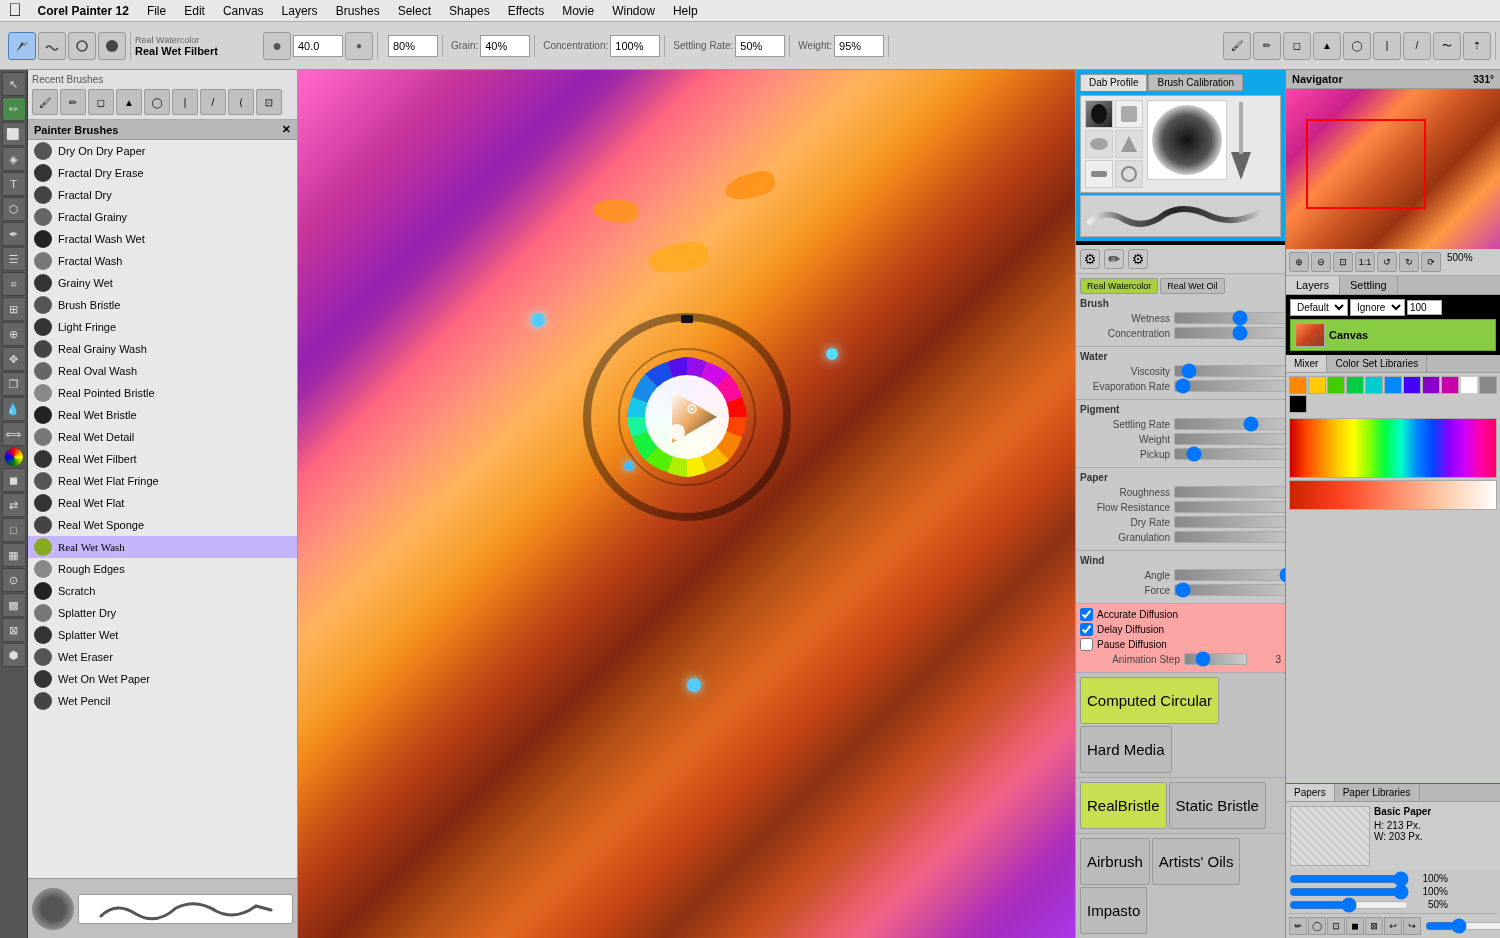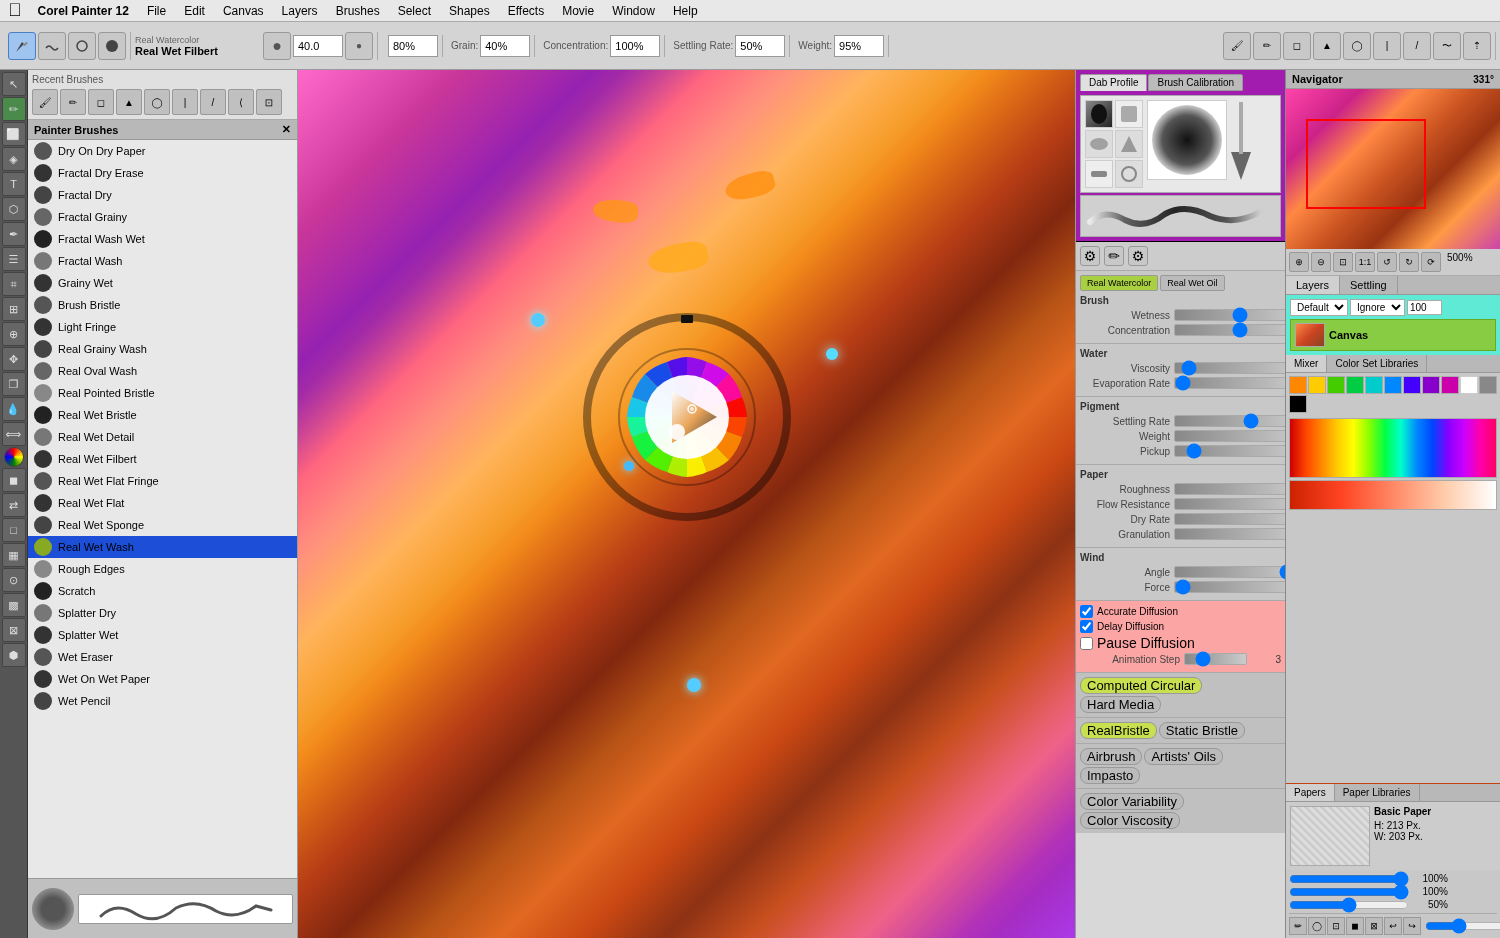--- a/index.html
+++ b/index.html
@@ -172,21 +172,21 @@
       background: #e8e8e8;
     }
     .brush-item {
       display: flex;
       align-items: center;
       padding: 2px 6px;
       cursor: pointer;
       min-height: 22px;
       gap: 6px;
     }
-    .brush-item.selected { background: #1d4ed8; }
+    .brush-item.selected { background: #c4b5fd; font-family: Liberation Serif, serif; }
     .brush-icon {
       width: 18px;
       height: 18px;
       background: #888;
       border-radius: 50%;
       flex-shrink: 0;
       display: flex;
       align-items: center;
       justify-content: center;
     }
@@ -275,22 +275,22 @@
       width: 210px;
       background: #d0d0d0;
       border-left: 1px solid #999;
       display: flex;
       flex-direction: column;
       overflow: hidden;
     }
 
     
     #dab-profile {
-      background: #a21caf;
-      border-bottom: 1px solid #000000;
+      background: #0ea5e9;
+      border-bottom: 4px solid #000000;
       padding: 4px;
     }
     .panel-tabs {
       display: flex;
       gap: 1px;
       margin-bottom: 4px;
     }
     .panel-tab {
       padding: 2px 8px;
       background: #bbb;
@@ -398,25 +398,25 @@
     }
     .brush-type-tab.active { background: #a8d040; }
 
     
     .bottom-tabs {
       display: flex;
       gap: 2px;
       flex-wrap: wrap;
     }
     .bottom-tab {
-      padding: 0 6px;
-      font-size: 13px;
+      padding: 14px 6px;
+      font-size: 15px;
       background: #bbb;
       border: 1px solid #999;
-      border-radius: 8px;
+      border-radius: 2px;
       cursor: pointer;
       white-space: nowrap;
     }
     .bottom-tab.active { background: #c8e050; }
 
     
     #far-right {
       width: 215px;
       background: #c8c8c8;
       border-left: 1px solid #888;
@@ -484,21 +484,21 @@
       border-bottom: 1px solid #999;
     }
     .layers-tab {
       padding: 3px 10px;
       font-size: 11px;
       cursor: pointer;
       border-right: 1px solid #999;
     }
     .layers-tab.active { background: #d0d0d0; }
     #layers-content {
-      background: #5eead4;
+      background: #000000;
       padding: 4px;
     }
     .layer-controls {
       display: flex;
       gap: 2px;
       margin-bottom: 3px;
       align-items: center;
     }
     .layer-select {
       font-size: 10px;
@@ -1179,21 +1179,21 @@
         <div style="display:flex; align-items:center; gap:4px; margin-bottom:2px;">
           <input type="checkbox" checked="" style="">
           <span style="font-size:10px;">Accurate Diffusion</span>
         </div>
         <div style="display:flex; align-items:center; gap:4px; margin-bottom:2px;">
           <input type="checkbox" checked="" style="">
           <span style="font-size:10px;">Delay Diffusion</span>
         </div>
         <div style="display:flex; align-items:center; gap:4px; margin-bottom:2px;">
           <input type="checkbox" style="">
-          <span style="font-size:14px;">Pause Diffusion</span>
+          <span style="font-size:10px;">Pause Diffusion</span>
         </div>
         <div class="settings-row">
           <span class="settings-label" style="width:100px;">Animation Step</span>
           <input type="range" class="settings-slider" min="1" max="10" value="3" style="width: 60px;">
           <span class="settings-value">3</span>
         </div>
       </div>
 
       <div style="padding:4px; background:#c0c0c0; border-bottom:1px solid #aaa;">
         <div class="bottom-tabs">

